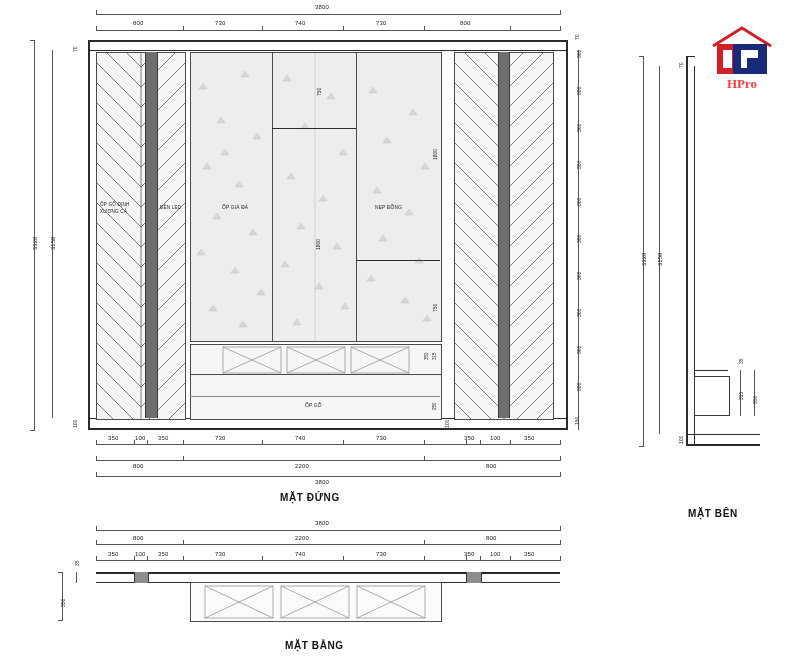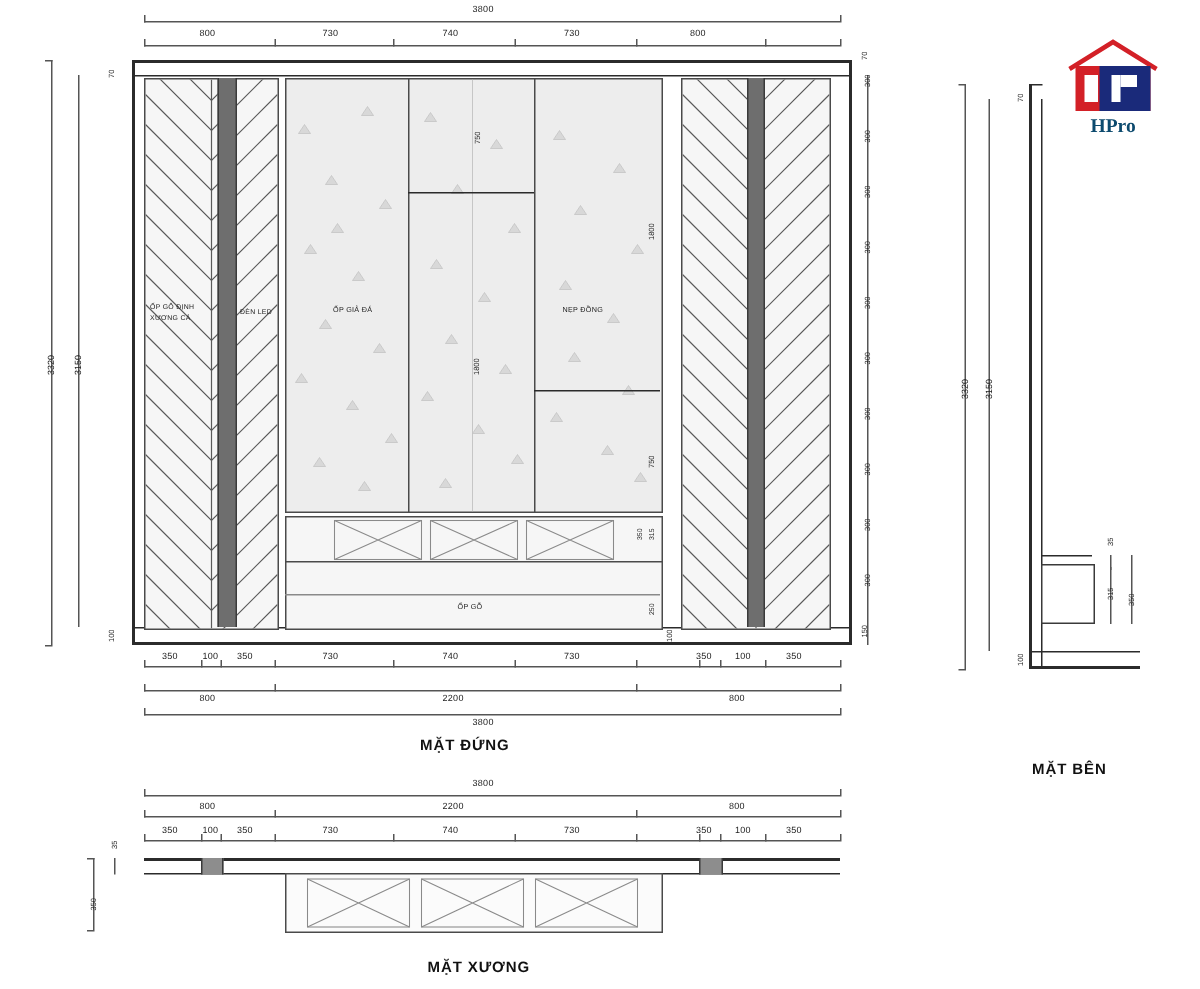--- a/index.html
+++ b/index.html
@@ -25,21 +25,21 @@
 
 <div class="logo" style="left:703px;top:24px;width:78px;height:70px;">
   <svg width="78" height="70" viewBox="0 0 78 70">
     <path d="M10 22 L39 4 L68 22" fill="none" stroke="#d32027" stroke-width="3"></path>
     <rect x="14" y="20" width="50" height="30" fill="#d32027"></rect>
     <rect x="30" y="20" width="34" height="30" fill="#1a2a7a"></rect>
     <rect x="20" y="26" width="9" height="18" fill="#ffffff"></rect>
     <rect x="38" y="26" width="6" height="18" fill="#ffffff"></rect>
     <rect x="44" y="26" width="11" height="8" fill="#ffffff"></rect>
   </svg>
-  <div class="logotxt" style="left:24px;top:52px;font-size:13px;color:#0c4a6e;">HPro</div>
+  <div class="logotxt" style="left:24px;top:52px;font-size:13px;color:#ef4444;">HPro</div>
 </div>
 
 <div class="abs" style="left:0;top:0;width:620px;height:510px;">
 
   <div class="dimln" style="left:96px;top:14px;width:464px;height:1px;"></div>
   <div class="txt" style="left:315px;top:4px;">3800</div>
   <div class="tick" style="left:96px;top:10px;"></div>
   <div class="tick" style="left:560px;top:10px;"></div>
 
   <div class="dimln" style="left:96px;top:30px;width:464px;height:1px;"></div>
@@ -355,14 +355,14 @@
     </svg>
   </div>
 
   <div class="dimln" style="left:76px;top:62px;width:1px;height:11px;"></div>
   <div class="txtv" style="left:74px;top:56px;font-size:5px;">35</div>
   <div class="dimln" style="left:62px;top:62px;width:1px;height:48px;"></div>
   <div class="txtv" style="left:60px;top:97px;font-size:5px;">350</div>
   <div class="tickh" style="left:58px;top:62px;"></div>
   <div class="tickh" style="left:58px;top:110px;"></div>
 
-  <div class="cap" style="left:285px;top:130px;">MẶT XƯƠNG</div>
+  <div class="cap" style="left:285px;top:130px;">MẶT BẰNG</div>
 </div>
 
 </body></html>

